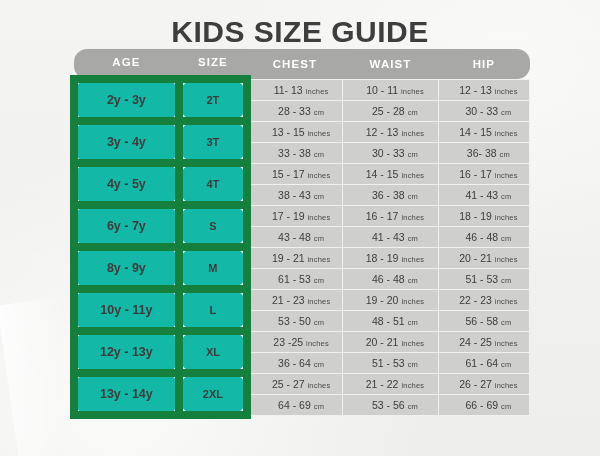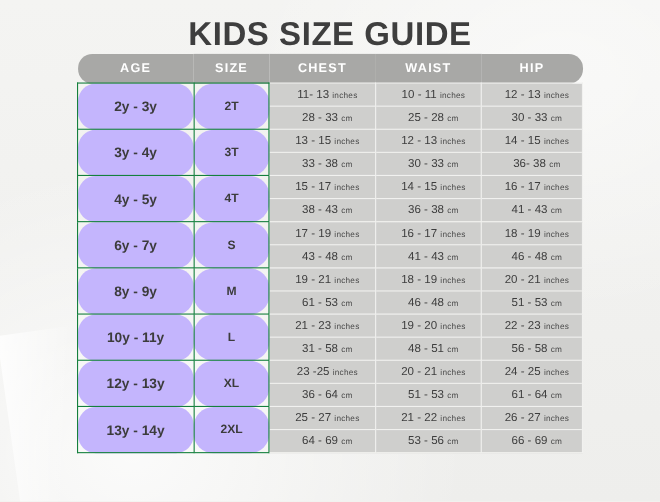--- a/index.html
+++ b/index.html
@@ -83,26 +83,26 @@
   thead th.last  { border-top-right-radius: 13px; border-bottom-right-radius: 13px; }
 
   tbody td {
     background: #cfcfcd;
     vertical-align: middle;
     padding: 0;
     border: 1px solid #f1f1ef;
   }
 
   .age-cell, .size-cell {
-    background: #c4b5fd;
+    background: #14b8a6;
     text-align: center;
     font-weight: bold;
     color: #3c3c3c;
     font-size: 12.5px;
-    border: 1px solid #15803d;
+    border: 8px solid #15803d;
   }
   .age-cell { border-radius: 16px; font-size: 12.5px; }
   .size-cell { border-radius: 18px; font-size: 11px; }
 
   .meas {
     display: block;
     text-align: center;
     padding: 4px 0 4px 9px;
     font-size: 10.5px;
     color: #3d3d3d;
@@ -226,21 +226,21 @@
             <span class="meas top"><span>20 - 21</span> <span class="unit">inches</span></span>
             <span class="meas"><span>51 - 53</span> <span class="unit">cm</span></span>
           </td>
         </tr>
 
         <tr>
           <td class="age-cell">10y - 11y</td>
           <td class="size-cell">L</td>
           <td>
             <span class="meas top"><span>21 - 23</span> <span class="unit">inches</span></span>
-            <span class="meas"><span>31 - 58</span> <span class="unit">cm</span></span>
+            <span class="meas"><span>53 - 50</span> <span class="unit">cm</span></span>
           </td>
           <td>
             <span class="meas top"><span>19 - 20</span> <span class="unit">inches</span></span>
             <span class="meas"><span>48 - 51</span> <span class="unit">cm</span></span>
           </td>
           <td>
             <span class="meas top"><span>22 - 23</span> <span class="unit">inches</span></span>
             <span class="meas"><span>56 - 58</span> <span class="unit">cm</span></span>
           </td>
         </tr>

